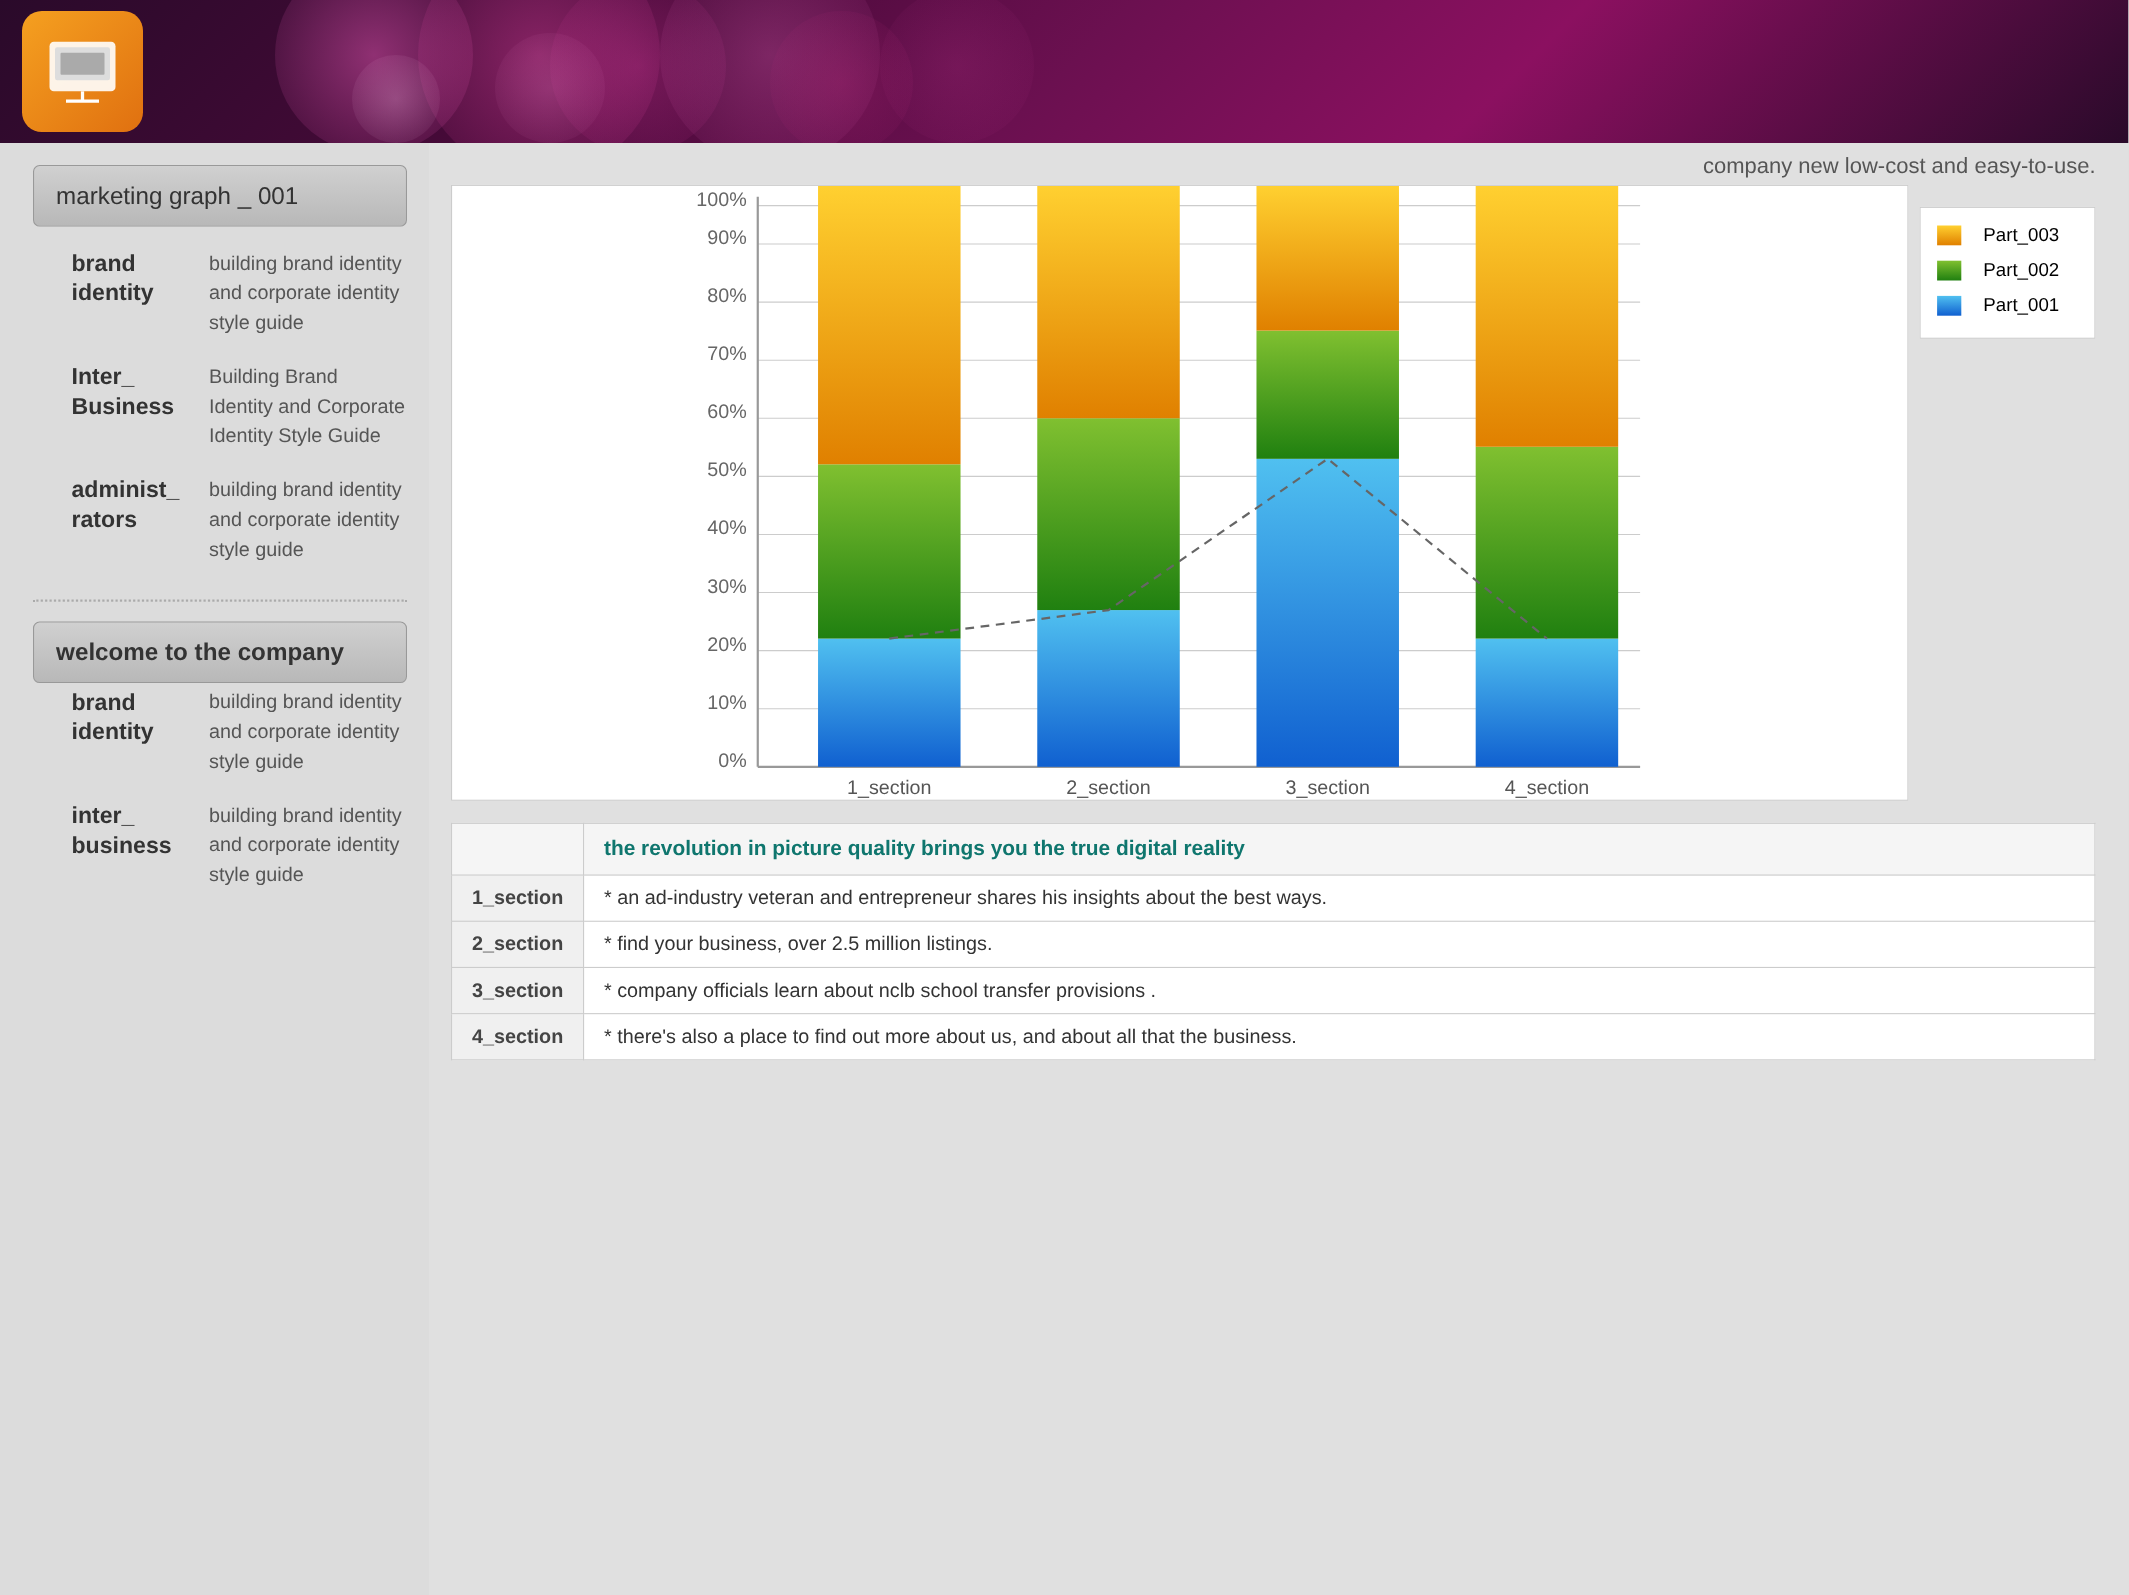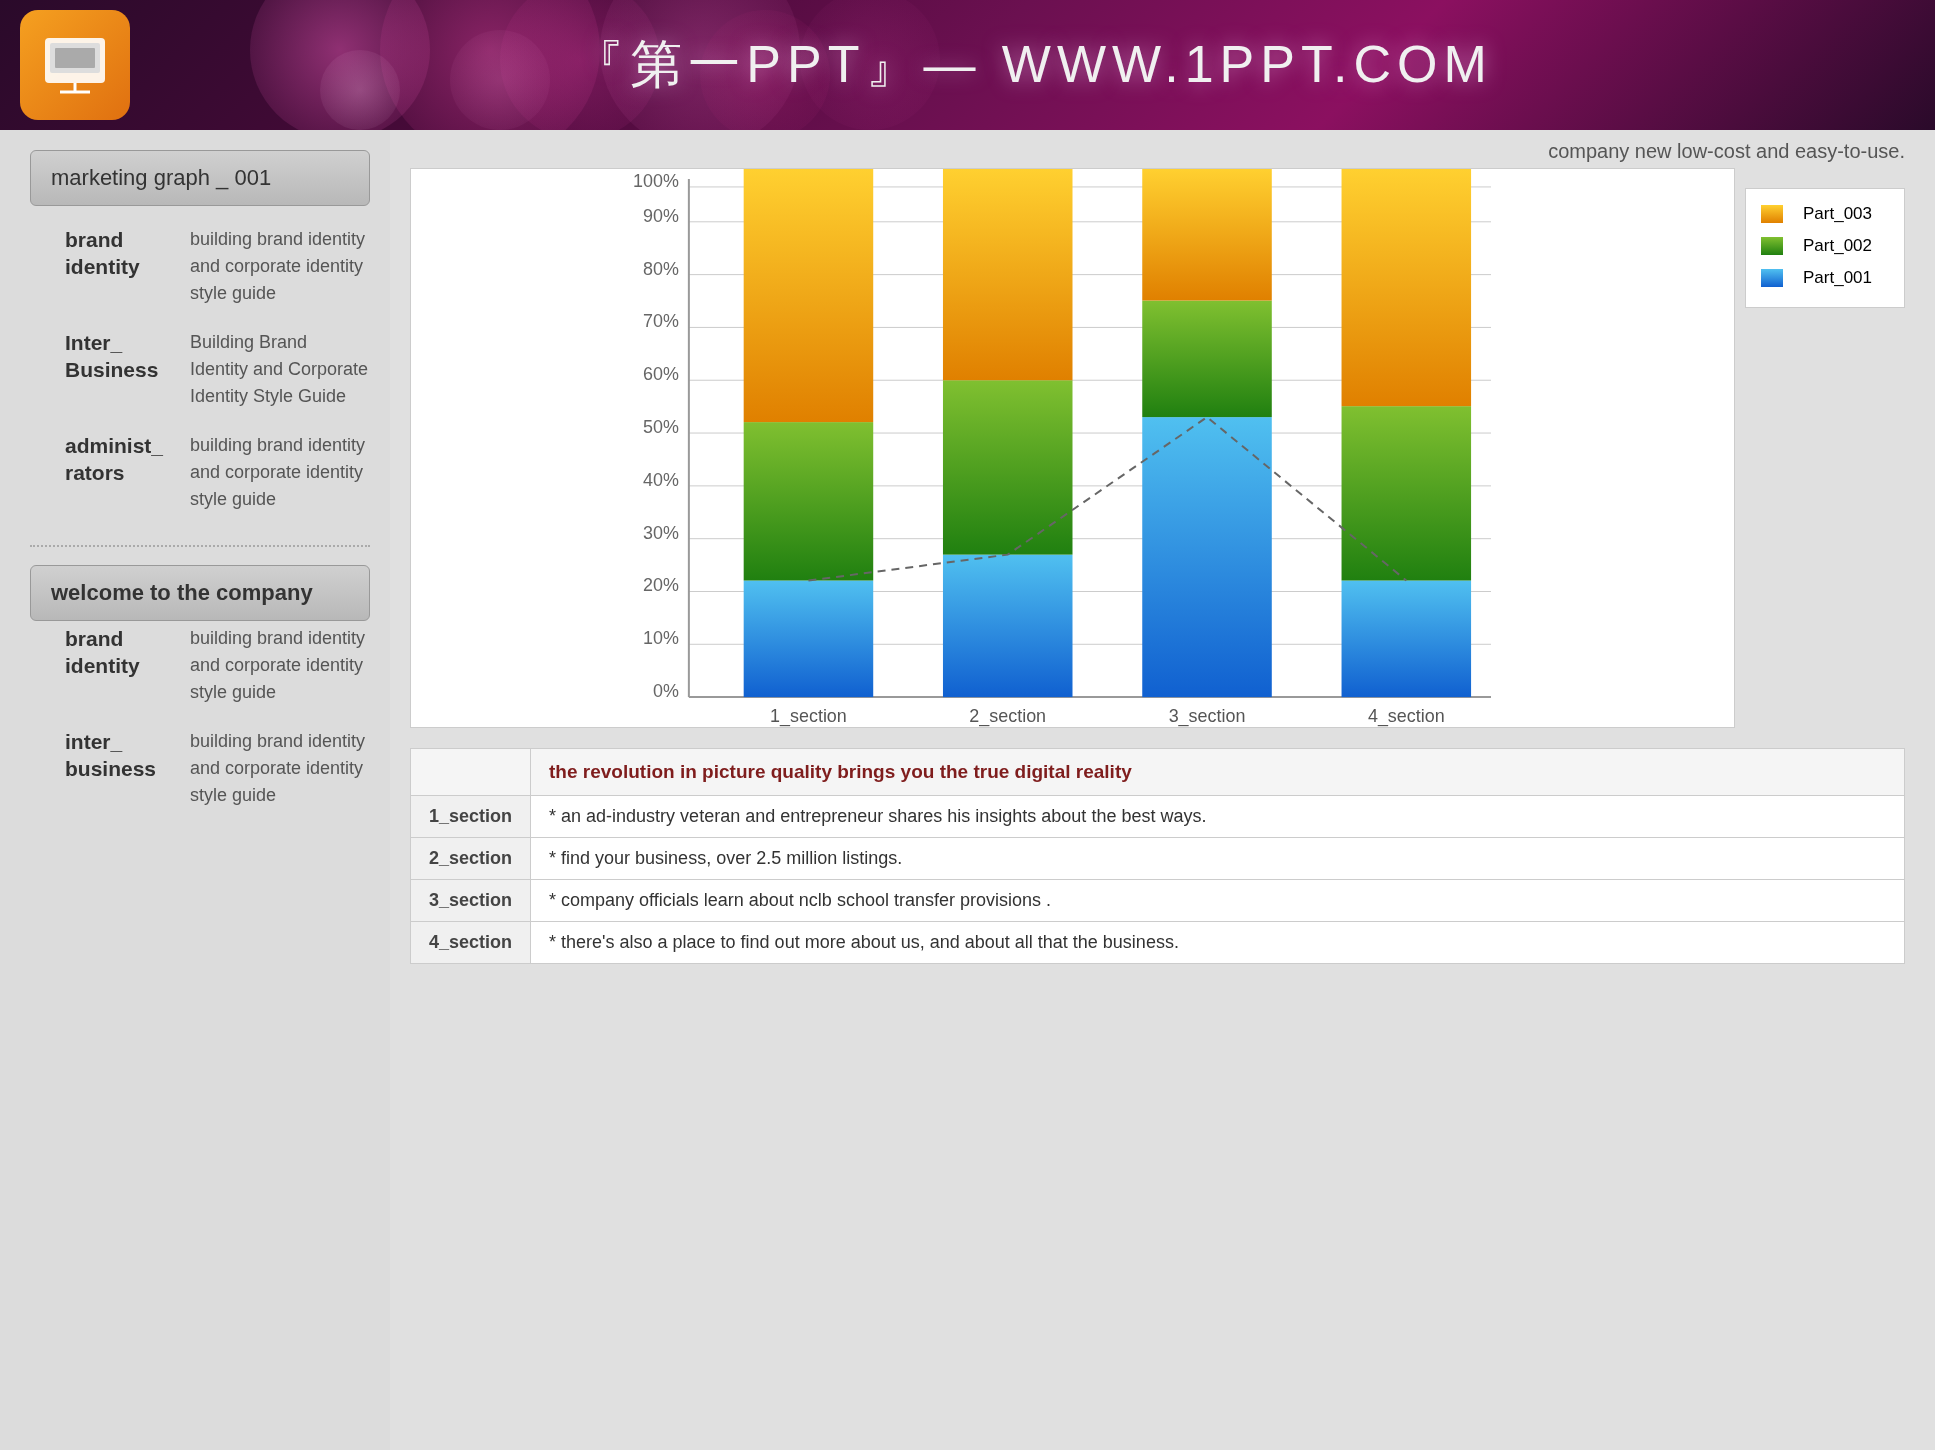--- a/index.html
+++ b/index.html
@@ -219,21 +219,21 @@
       font-size: 18px;
       margin-bottom: 0;
     }
     .data-table th {
       background: #f5f5f5;
       border: 1px solid #ccc;
       padding: 12px 18px;
       text-align: left;
       font-size: 19px;
       font-weight: bold;
-      color: #7f1d1d;
+      color: #0f766e;
     }
     .data-table td {
       border: 1px solid #ccc;
       padding: 10px 18px;
       color: #333;
     }
     .data-table td.section-label {
       background: #f0f0f0;
       font-weight: bold;
       color: #444;
@@ -257,23 +257,20 @@
     <div class="bokeh-circle" style="width:140px;height:140px;background:radial-gradient(circle,rgba(200,60,150,0.3),transparent);top:-10px;left:800px;"></div>
   </div>
   <div class="header-logo">
     <svg viewBox="0 0 70 70">
       <rect x="5" y="8" width="60" height="45" rx="4" fill="white" opacity="0.9"></rect>
       <rect x="10" y="13" width="50" height="30" rx="2" fill="#ddd"></rect>
       <rect x="15" y="18" width="40" height="20" rx="1" fill="#aaa"></rect>
       <line x1="35" y1="53" x2="35" y2="62" stroke="white" stroke-width="3"></line>
       <line x1="20" y1="62" x2="50" y2="62" stroke="white" stroke-width="3"></line>
     </svg>
-  </div>
-  <div class="header-title">
-    <span>『第一PPT』— WWW.1PPT.COM</span>
   </div>
 </div>
 
 <div class="main-content">
 
   <div class="sidebar">
     <button class="sidebar-header-btn">marketing graph _ 001</button>
 
     <div class="sidebar-item">
       <span class="sidebar-item-label">brand identity</span>

